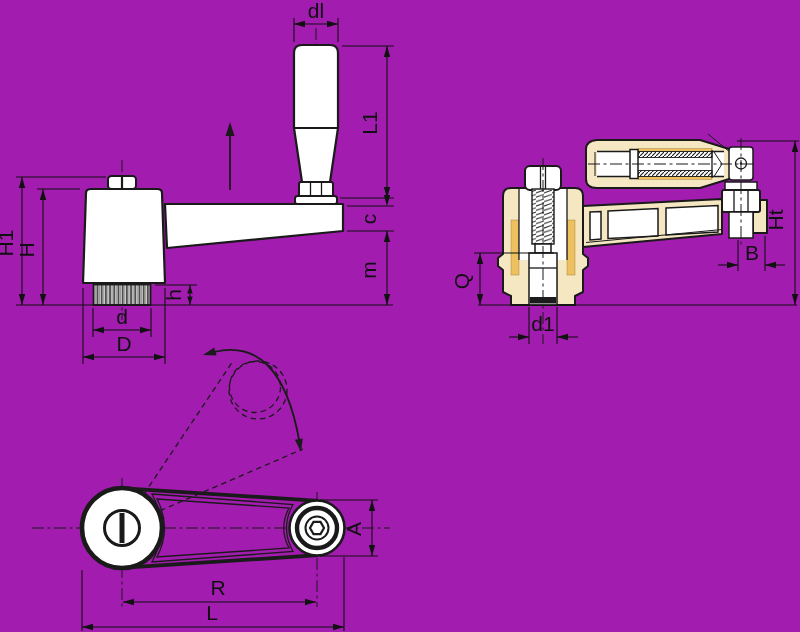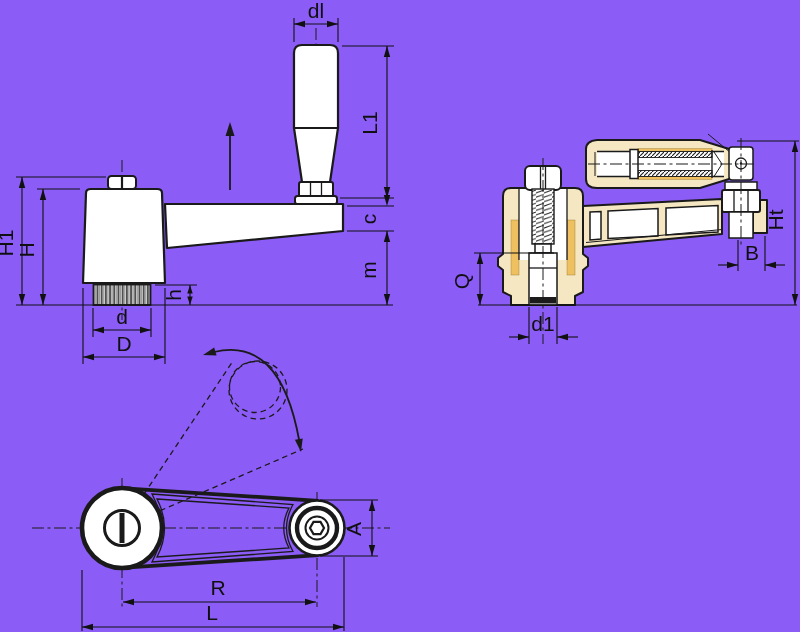--- a/index.html
+++ b/index.html
@@ -1,16 +1,16 @@
 <!DOCTYPE html>
 <html style="--line: #1a1a1a; --dim: #111111; --tan-light: #f5e7c1; --tan-dark: #eec05f; --knurl-bg: #d2d2d2; --knurl-stripe: #4f4f4f;"><head>
 <meta charset="utf-8">
 <style>
   html,body{margin:0;padding:0;background:#fff;}
-  #stage{position:relative;width:800px;height:632px;background:#8b5cf6;overflow:hidden;
+  #stage{position:relative;width:800px;height:632px;background:#a21caf;overflow:hidden;
          font-family:"Liberation Sans",sans-serif;}
   svg{display:block;}
   
   .outline{fill:#ffffff;stroke:var(--line);stroke-width:2.2;stroke-linejoin:round;}
   .oline{fill:none;stroke:var(--line);stroke-width:2.2;stroke-linejoin:round;}
   .thin{fill:none;stroke:var(--line);stroke-width:1.3;}
   .vthin{fill:none;stroke:var(--line);stroke-width:1;}
   .tan{fill:var(--tan-light);stroke:var(--line);stroke-width:2;stroke-linejoin:round;}
   .tandark{fill:var(--tan-dark);stroke:rgba(120,90,20,0.45);stroke-width:.7;}
   .white{fill:#ffffff;stroke:var(--line);stroke-width:1.5;}

